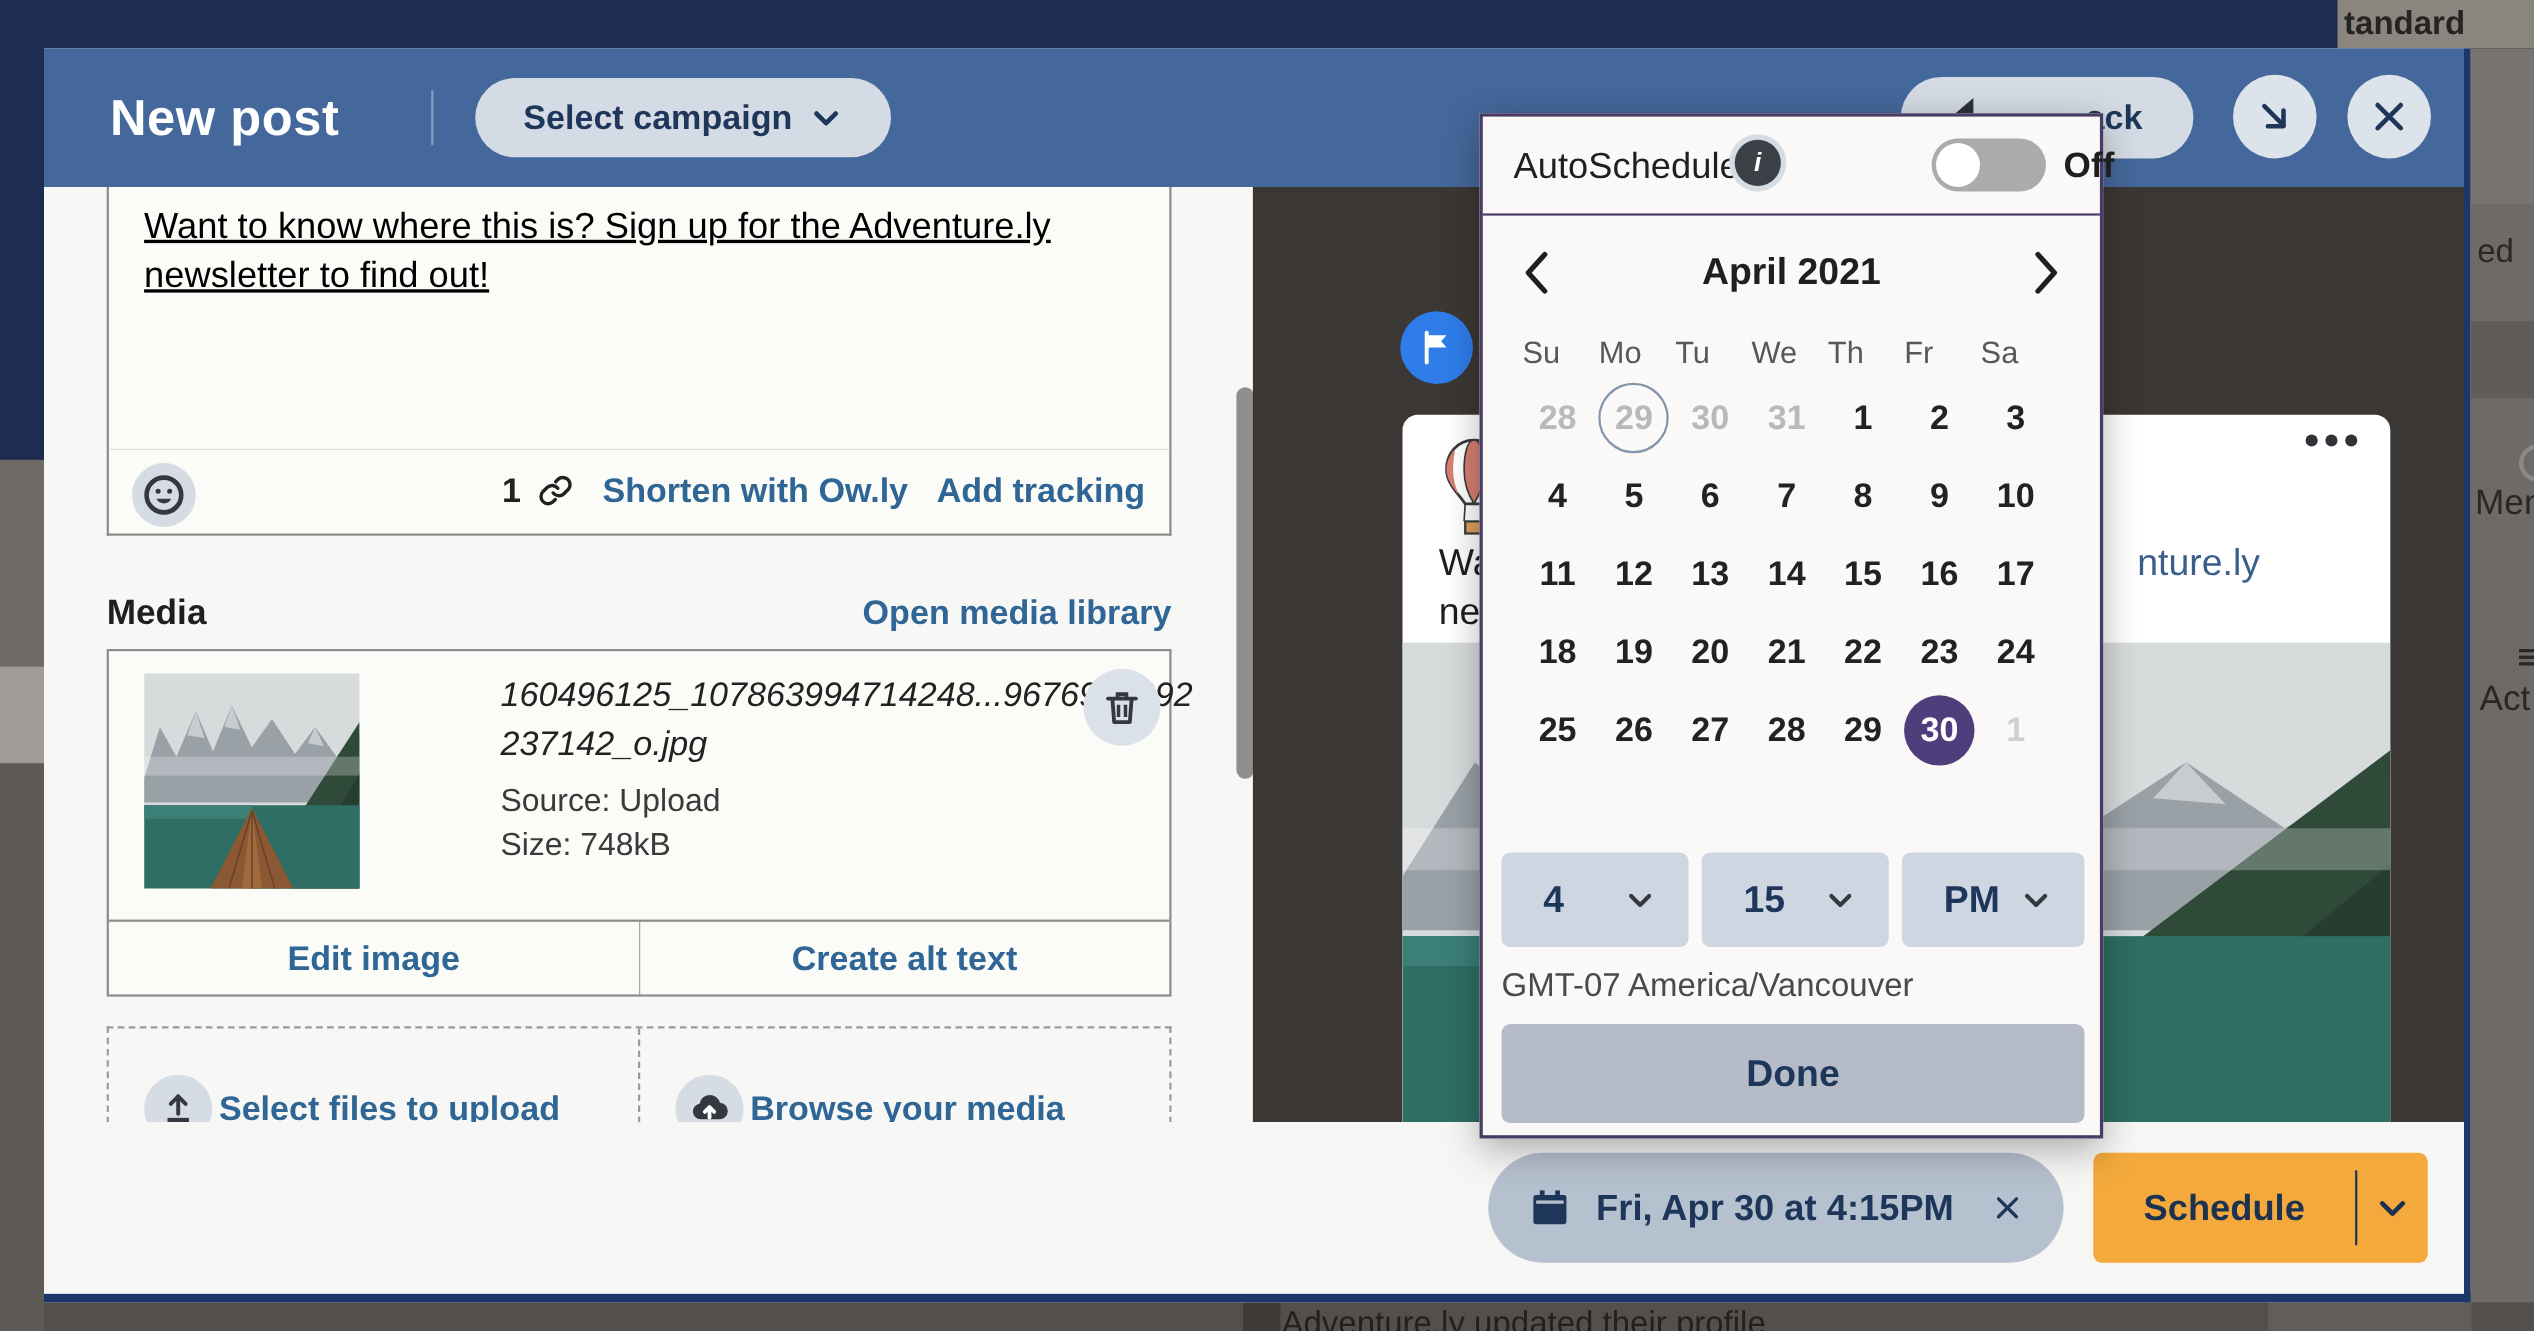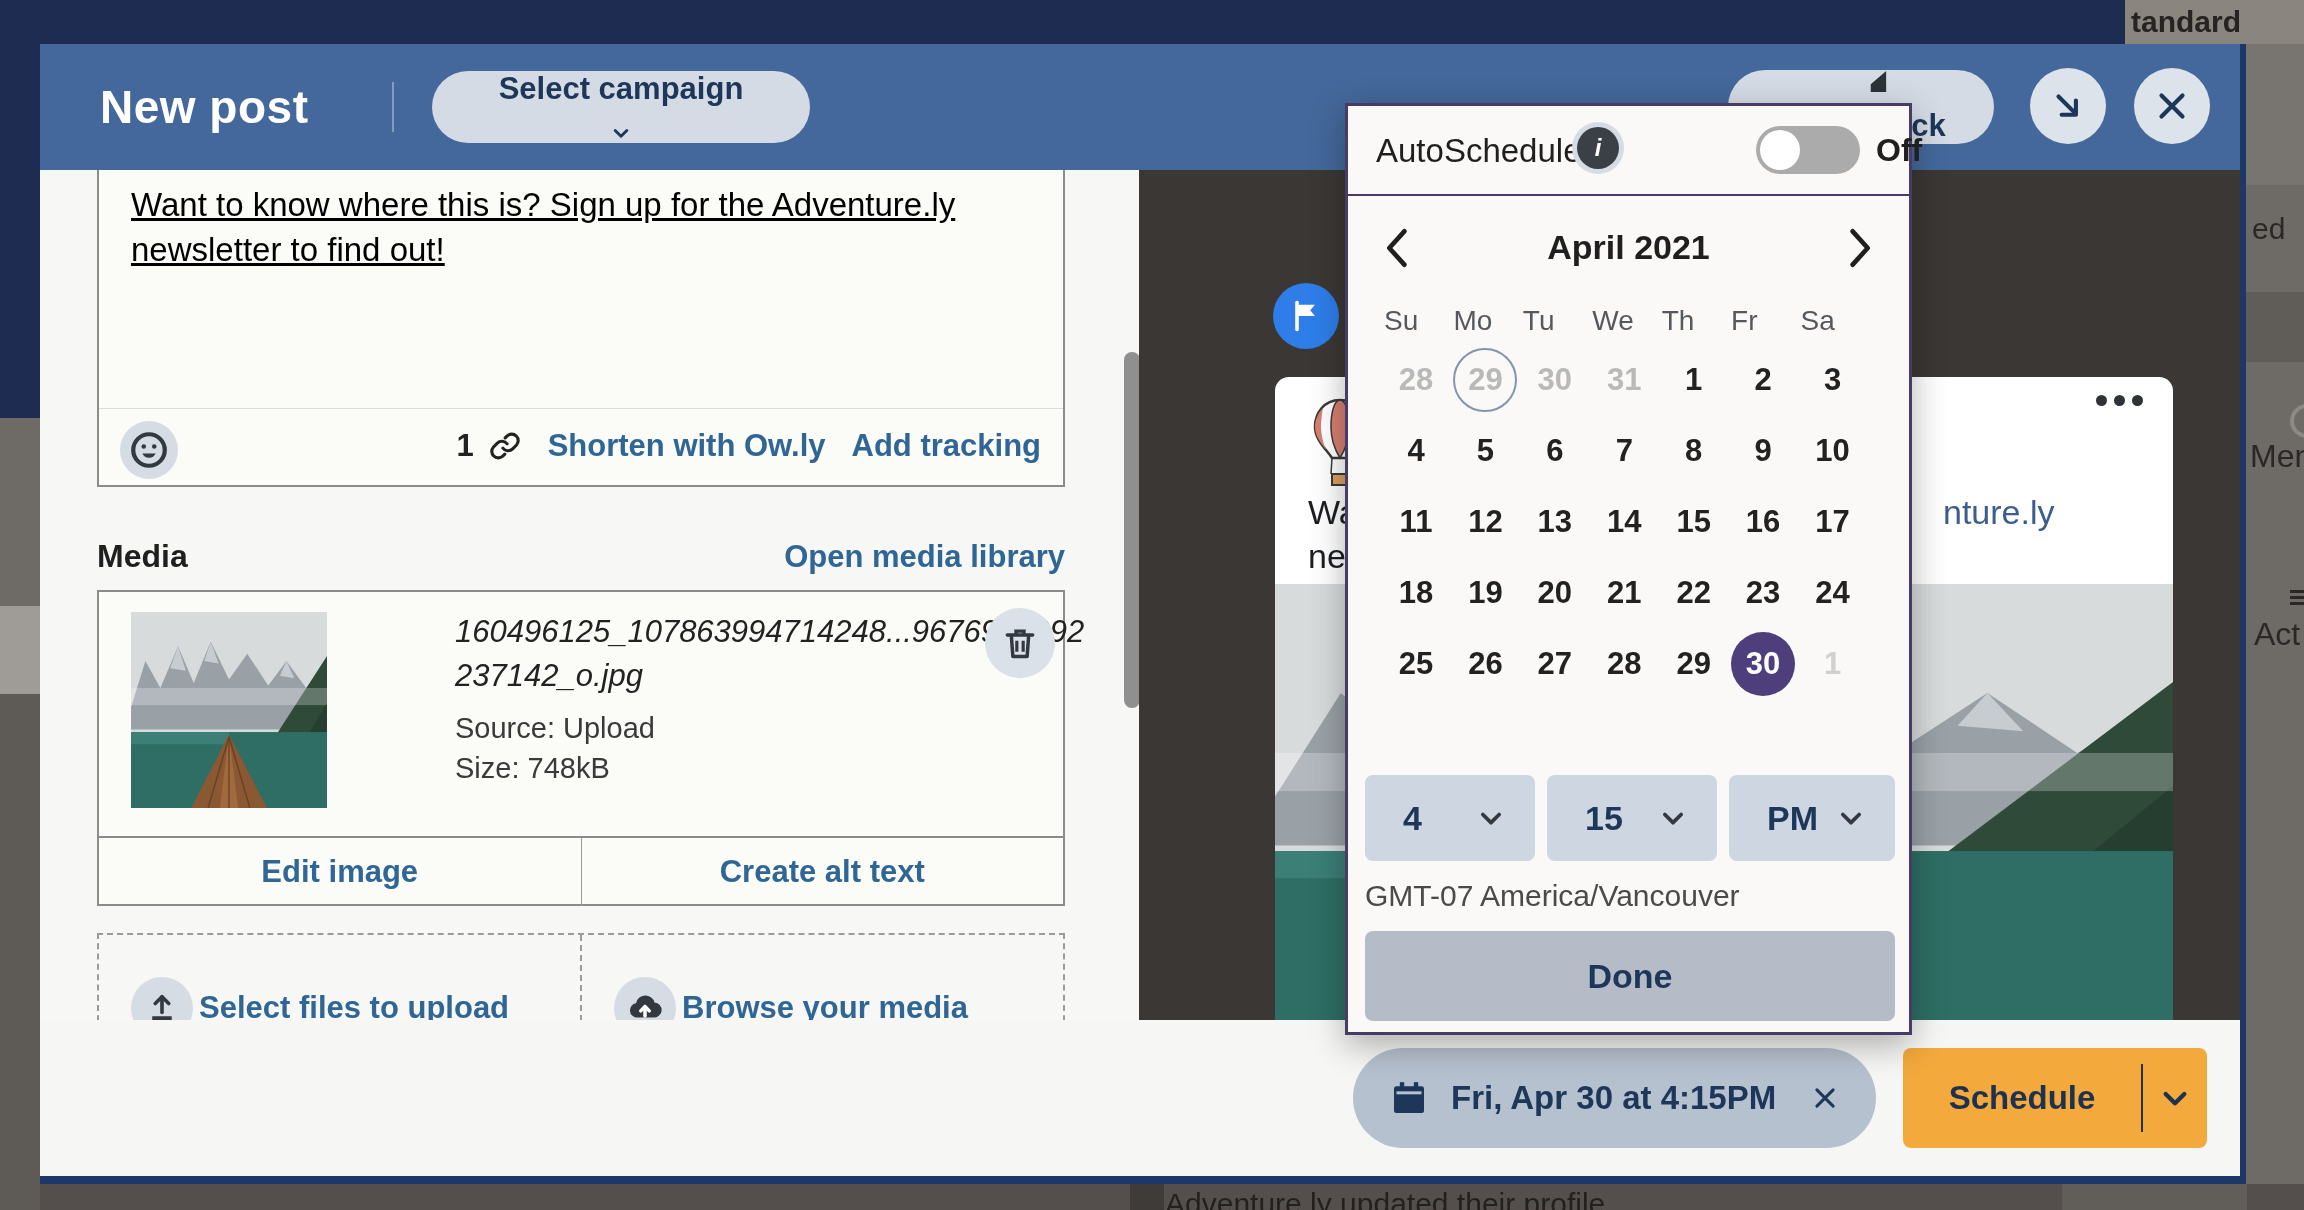--- a/index.html
+++ b/index.html
@@ -29,21 +29,21 @@
   .bg-left .block{position:absolute;left:0;top:188px;width:40px;height:88px;background:#9f9b96;}
   .bg-left .lower{position:absolute;left:0;top:276px;width:40px;height:516px;background:#5e5a56;}
 
   
   .modal{left:40px;top:44px;width:2206px;height:1140px;background:#f7f7f5;
     border-right:6px solid #1b3868;border-bottom:8px solid #1b3868;}
   .mheader{position:absolute;left:0;top:0;width:2200px;height:126px;background:#44689b;}
   .mtitle{position:absolute;left:60px;top:36px;color:#fff;font-size:46px;font-weight:800;letter-spacing:.5px;}
   .hdiv{position:absolute;left:352px;top:38px;width:2px;height:50px;background:rgba(255,255,255,.35);}
   .pill{position:absolute;background:#d4dbe4;border-radius:37px;display:flex;align-items:center;justify-content:center;
-    color:#1d3659;font-weight:bold;font-size:31px;gap:16px;flex-direction:column;}
+    color:#1d3659;font-weight:bold;font-size:31px;gap:16px;}
   .campaign{left:392px;top:27px;width:378px;height:72px;}
   .feedback{left:1688px;top:26px;width:266px;height:74px;justify-content:flex-start;padding-left:36px;}
   .feedback .megatip{width:34px;height:40px;}
   .feedback span{margin-left:82px;}
   .circlebtn{position:absolute;top:24px;width:76px;height:76px;border-radius:50%;background:#dde3ea;
     display:flex;align-items:center;justify-content:center;}
   .popout{left:1990px;} .closebtn{left:2094px;}
 
   .panel-left{position:absolute;left:0;top:126px;width:1099px;height:850px;background:#f7f7f5;}
   .composer{position:absolute;left:57px;top:0;width:968px;height:317px;background:#fbfbf8;

